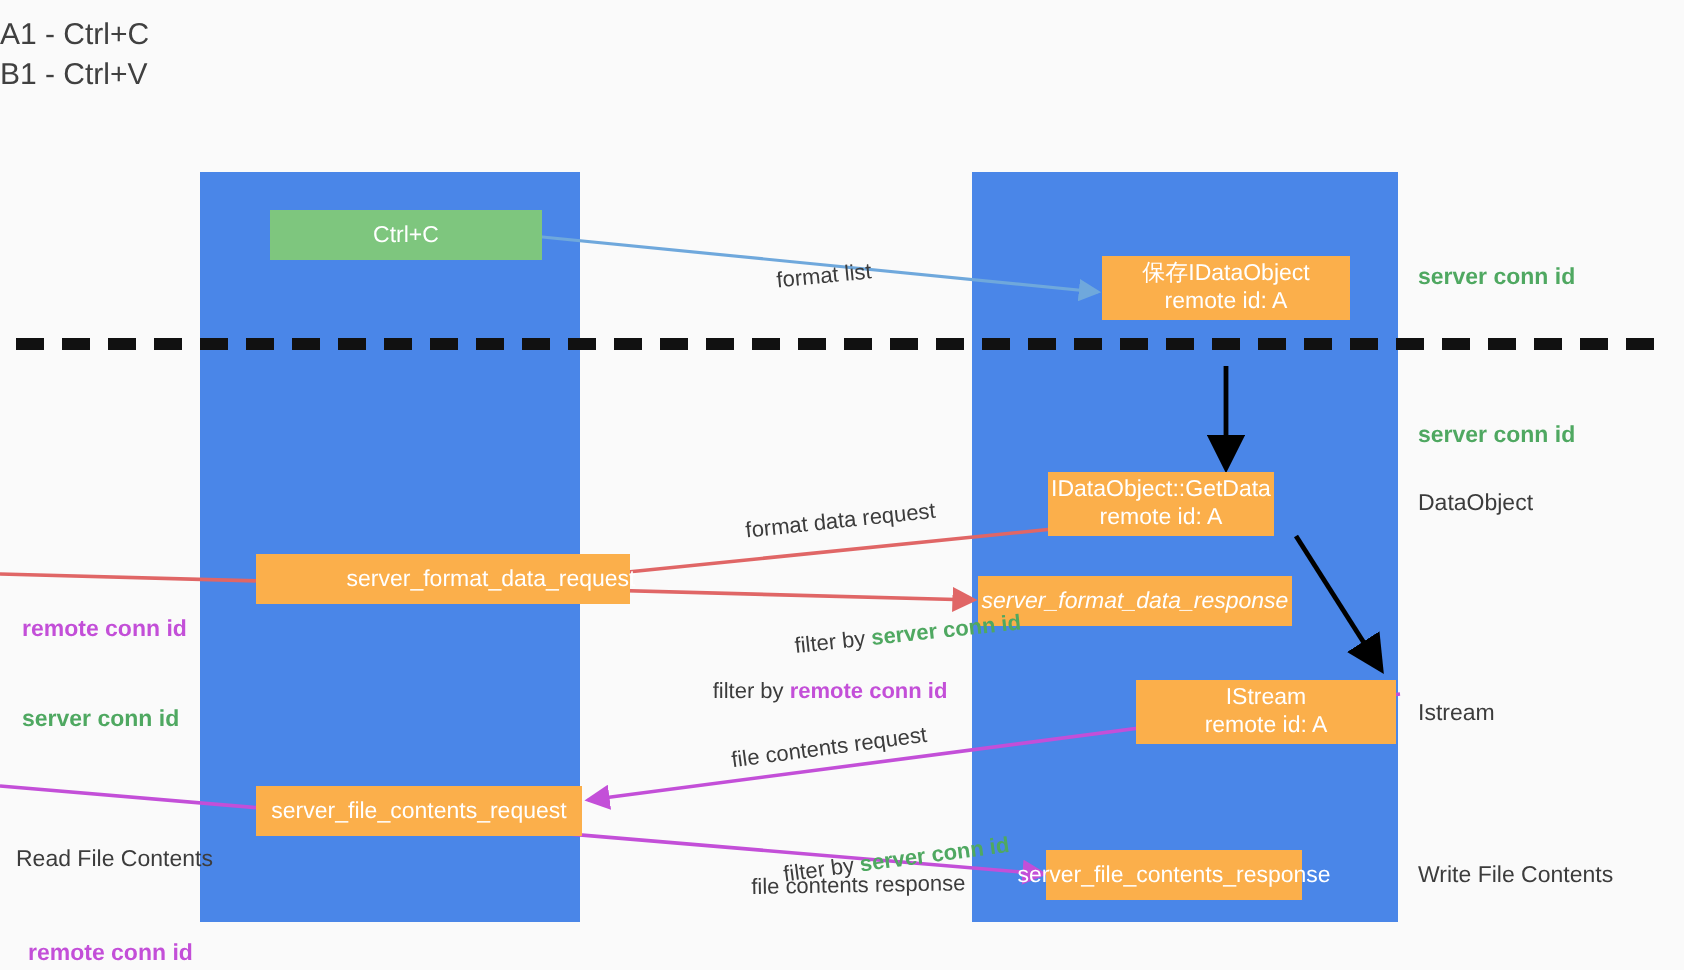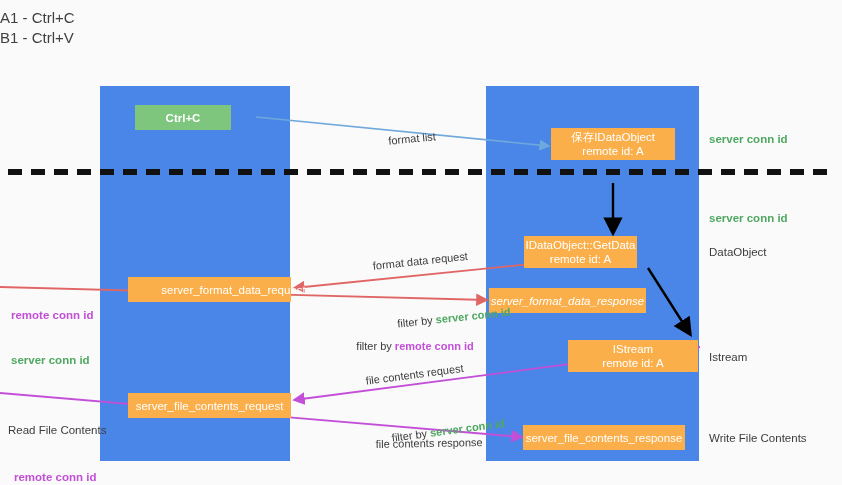--- a/index.html
+++ b/index.html
@@ -129,25 +129,25 @@
 
     <line x1="551" y1="262" x2="294" y2="288" stroke="#e06666" stroke-width="1.8" marker-end="url(#ah-red)"></line>
 
     <line x1="0" y1="287" x2="487" y2="300" stroke="#e06666" stroke-width="1.8" marker-end="url(#ah-red)"></line>
 
     <line x1="700" y1="347" x2="294" y2="400" stroke="#c34fd8" stroke-width="1.8" marker-end="url(#ah-mag)"></line>
 
     <line x1="0" y1="393" x2="522" y2="437" stroke="#c34fd8" stroke-width="1.8" marker-end="url(#ah-mag)"></line>
   </svg>
 
-  <div class="node green" style="left:135px; top:105px; width:96px; height:25px;font-weight:bold;">
+  <div class="node green" style="left:135px; top:105px; width:136px; height:25px;">
     <span>Ctrl+C</span>
   </div>
 
-  <div class="node orange" style="left:128px; top:277px; width:163px; height:25px;padding-left:48px;">
+  <div class="node orange" style="left:128px; top:277px; width:187px; height:25px;padding-left:48px;">
     <span>server_format_data_request</span>
   </div>
 
   <div class="node orange" style="left:128px; top:393px; width:163px; height:25px;">
     <span>server_file_contents_request</span>
   </div>
 
   <div class="node orange" style="left:551px; top:128px; width:124px; height:32px;">
     <span>保存IDataObject
 remote id: A</span>
@@ -161,21 +161,21 @@
 
   <div class="node orange" style="left:489px; top:288px; width:157px; height:25px;font-style:italic;">
     <span>server_format_data_response</span>
   </div>
 
   <div class="node orange" style="left:568px; top:340px; width:130px; height:32px;">
     <span>IStream
 remote id: A</span>
   </div>
 
-  <div class="node orange" style="left:523px; top:425px; width:162px; height:25px;">
+  <div class="node orange" style="left:523px; top:425px; width:128px; height:25px;">
     <span>server_file_contents_response</span>
   </div>
 
   <div class="edge-label rot" style="left:374px; top:120px; transform: rotate(-5.5deg);">
     <span>format list</span>
   </div>
 
   <div class="edge-label rot" style="left:369px; top:229px; transform: rotate(-6deg);">
     <div>format data request</div>
     <div>

